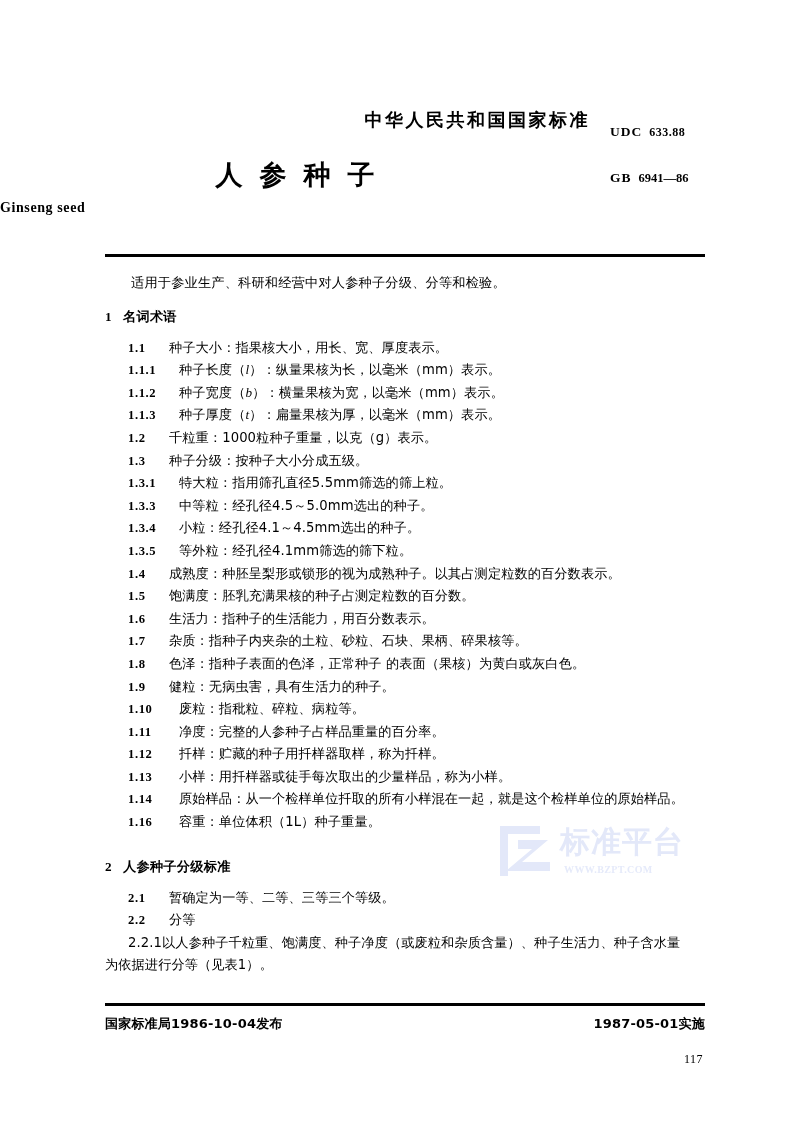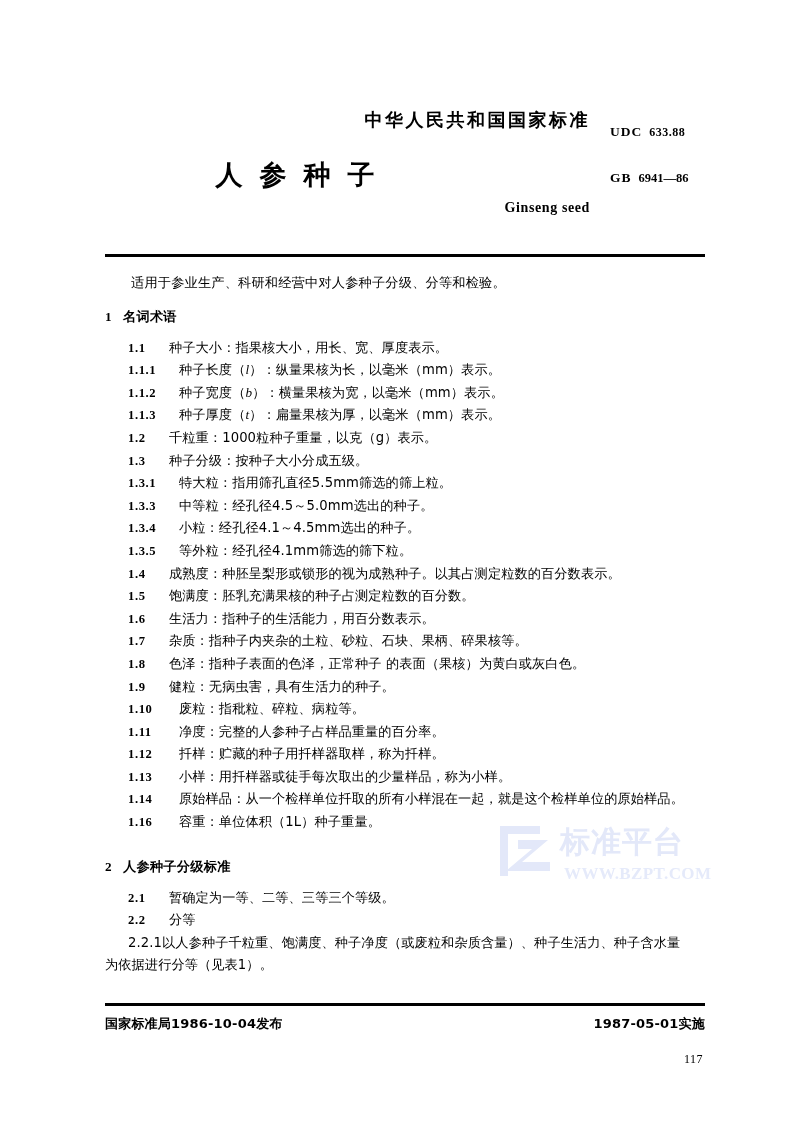--- a/index.html
+++ b/index.html
@@ -49,21 +49,21 @@
     letter-spacing: 1px;
     color: #e3e8f9;
     font-weight: 700;
     font-family: "DejaVu Sans", "Liberation Sans", sans-serif;
     white-space: nowrap;
   }
   .wm-url {
     position: absolute;
     left: 66px;
     top: 42px;
-    font-size: 17px;
+    font-size: 10px;
     letter-spacing: 0.4px;
     color: #e5eafa;
     font-weight: 700;
     font-family: "Liberation Serif", "DejaVu Serif", serif;
     white-space: nowrap;
   }
 
   
   .doc-header {
     position: absolute;
@@ -117,21 +117,21 @@
     white-space: nowrap;
   }
   .std-no .std-prefix { letter-spacing: 1px; }
   .std-no .std-value { margin-left: 7px; font-size: 12.5px; }
 
   .en-title {
     position: absolute;
     left: 0;
     top: 200px;
     width: 590px;
-    text-align: right;
+    text-align: left;
     font-size: 14px;
     font-weight: 700;
     letter-spacing: 0.6px;
     font-family: "Liberation Serif", "DejaVu Serif", serif;
   }
 
   .rule-top {
     position: absolute;
     left: 105px;
     top: 254px;

